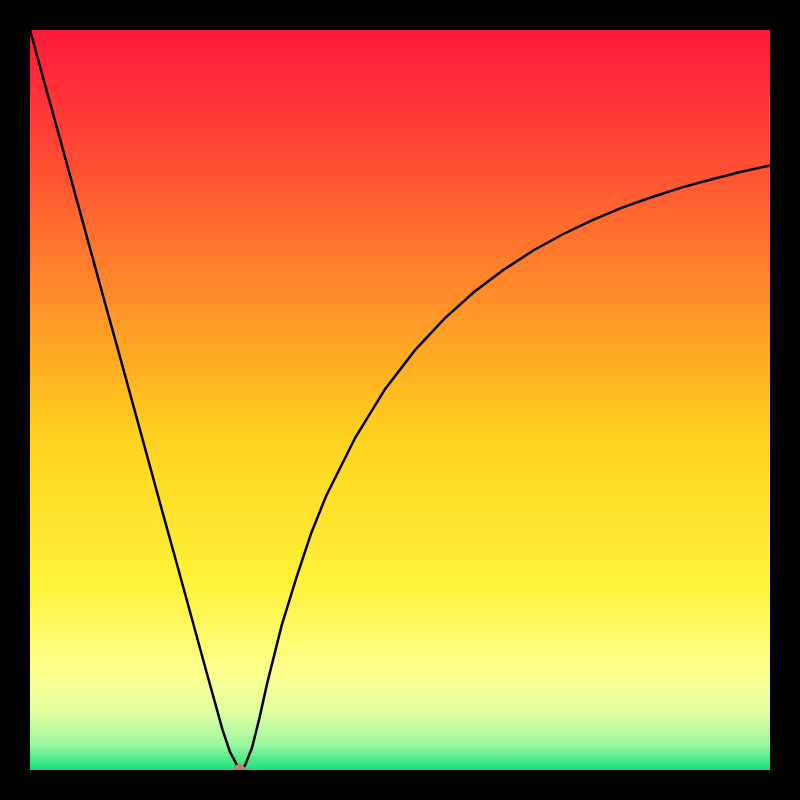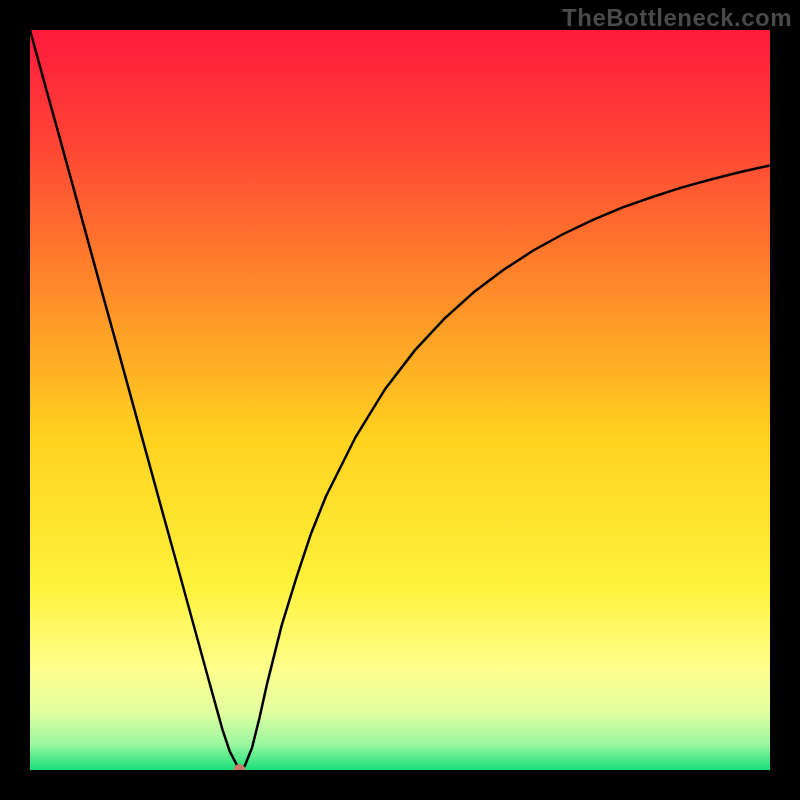--- a/index.html
+++ b/index.html
@@ -36,21 +36,20 @@
     overflow: hidden;
   }
   .plot svg {
     display: block;
   }
 </style>
 </head>
 <body>
 <div class="outer">
 
-  <div class="watermark">TheBottleneck.com</div>
 
   <div class="plot">
     <svg id="chartSvg" width="740" height="740" viewBox="0 0 740 740">
       <defs>
         <linearGradient id="bgGrad" x1="0" y1="0" x2="0" y2="1">
 
         <stop offset="0%" stop-color="#ff1a3c"></stop>
             <stop offset="15%" stop-color="#ff4335"></stop>
             <stop offset="35%" stop-color="#ff8a2a"></stop>
             <stop offset="55.00000000000001%" stop-color="#ffd21f"></stop>

